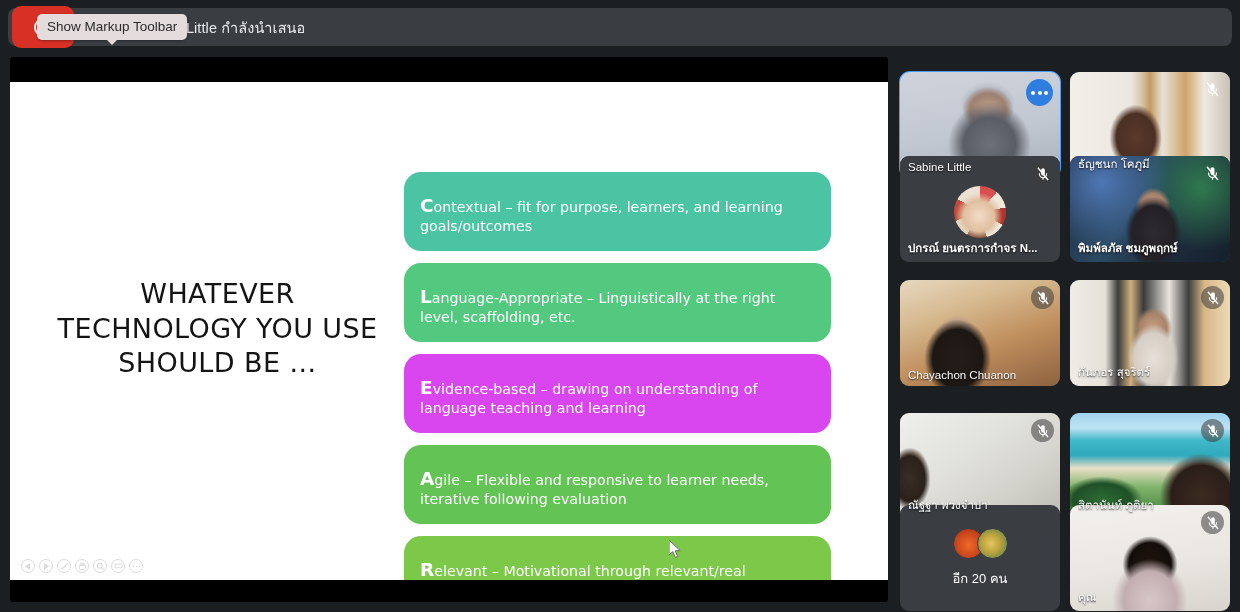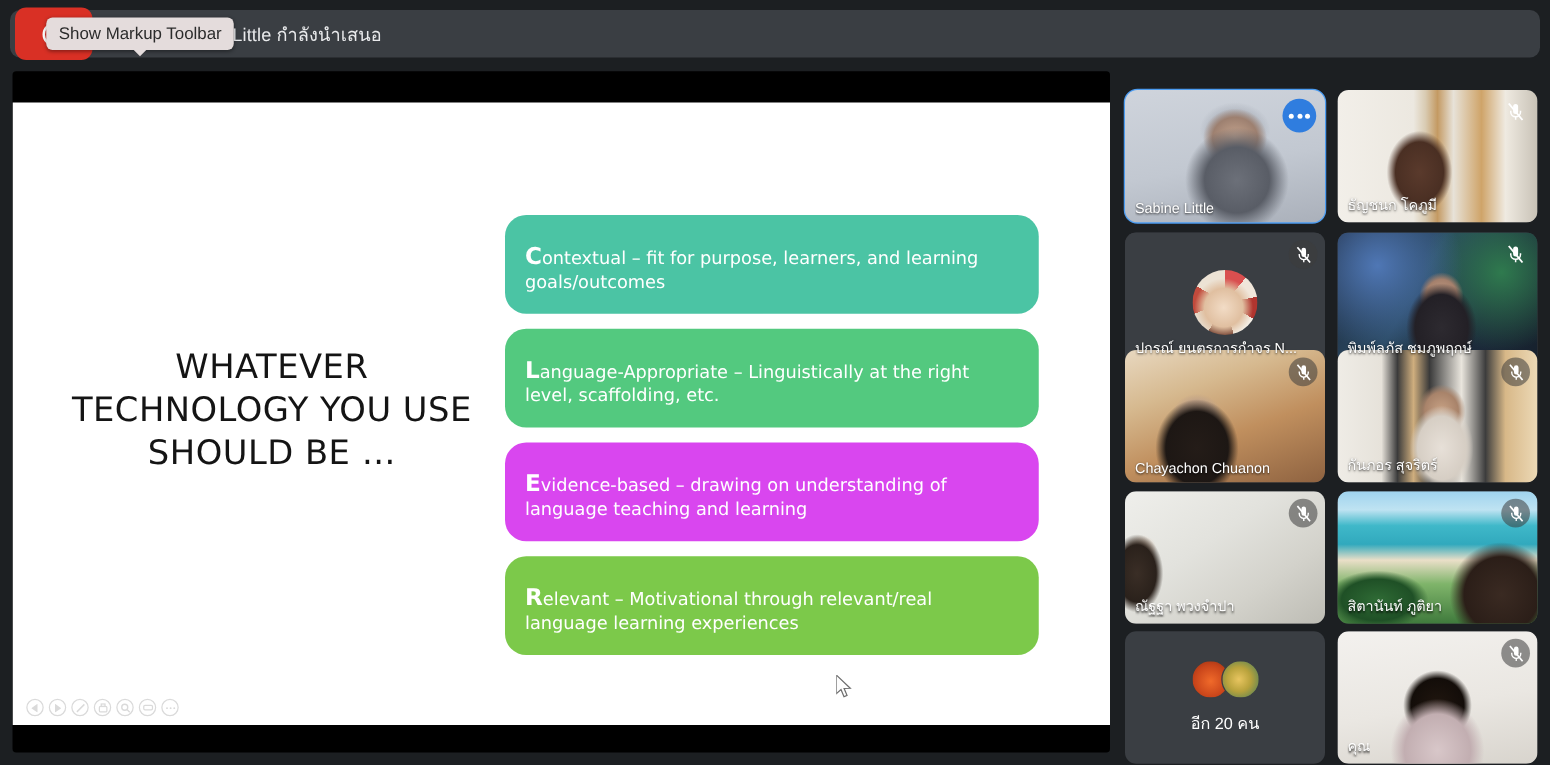--- a/index.html
+++ b/index.html
@@ -118,23 +118,23 @@
   .tile {
     position: absolute;
     width: 160px; height: 106px;
     border-radius: 9px;
     overflow: hidden;
     background: #3a3e43;
   }
   .tile.col-l { left: 2px; }
   .tile.col-r { left: 172px; }
   .tile.row-1 { top: 1px; margin-top: 16px; }
-  .tile.row-2 { top: 131px; }
+  .tile.row-2 { top: 101px; font-weight: bold; }
   .tile.row-3 { top: 225px; }
-  .tile.row-4 { top: 338px; }
+  .tile.row-4 { top: 358px; }
   .tile.row-5 { top: 450px; }
 
   .tile.active { outline: 2.5px solid #4c9cf1; outline-offset: -1px; border-radius: 10px; }
 
   .tile-name {
     position: absolute; left: 8px; bottom: 5px;
     color: #fff; font-size: 11.5px;
     text-shadow: 0 1px 2px rgba(0,0,0,.85);
     max-width: 146px; overflow: hidden;
     white-space: nowrap; text-overflow: ellipsis;
@@ -202,20 +202,23 @@
       <div class="bars">
         <div class="bar" style="background: rgb(75, 196, 164);">
           <span class="lead">C</span><span>ontextual – fit for purpose, learners, and learning goals/outcomes</span>
         </div>
         <div class="bar" style="background: rgb(83, 201, 127);">
           <span class="lead">L</span><span>anguage-Appropriate – Linguistically at the right level, scaffolding, etc.</span>
         </div>
         <div class="bar" style="background: #d946ef;">
           <span class="lead">E</span><span>vidence-based – drawing on understanding of language teaching and learning</span>
         </div>
+        <div class="bar" style="background: rgb(99, 196, 85);">
+          <span class="lead">A</span><span>gile – Flexible and responsive to learner needs, iterative following evaluation</span>
+        </div>
         <div class="bar" style="background: rgb(124, 201, 74);">
           <span class="lead">R</span><span>elevant – Motivational through relevant/real language learning experiences</span>
         </div>
       </div>
 
       <div class="slide-toolbar">
         <span class="stb">
           <svg width="6" height="7" viewBox="0 0 6 7">
               <polygon points="5,0 5,7 0,3.5" fill="#dadada"></polygon>
             </svg>

